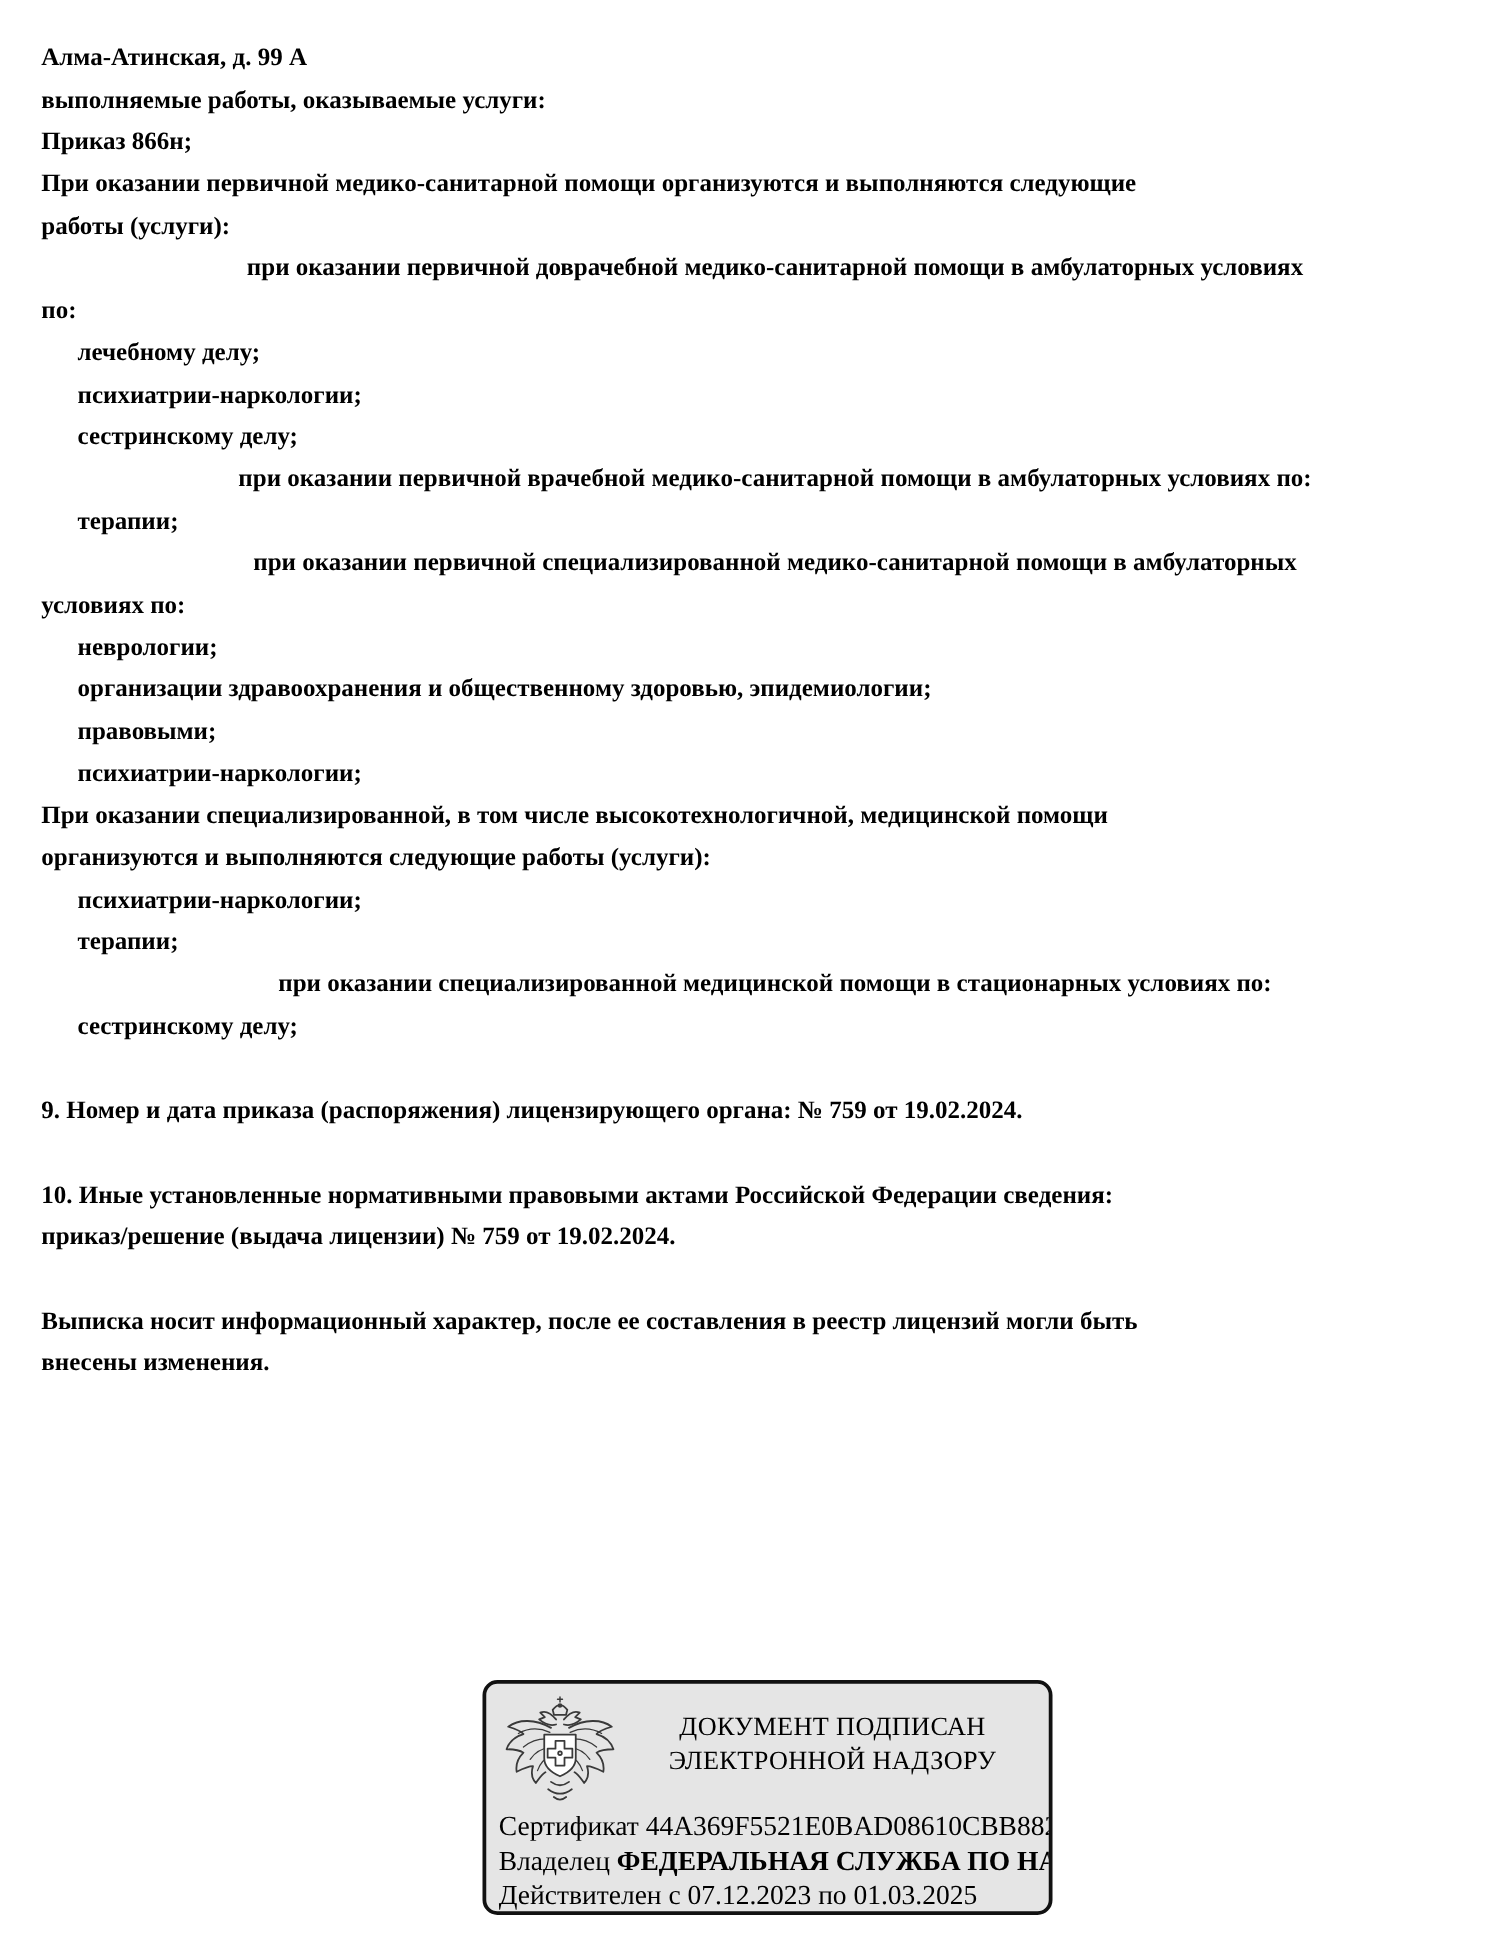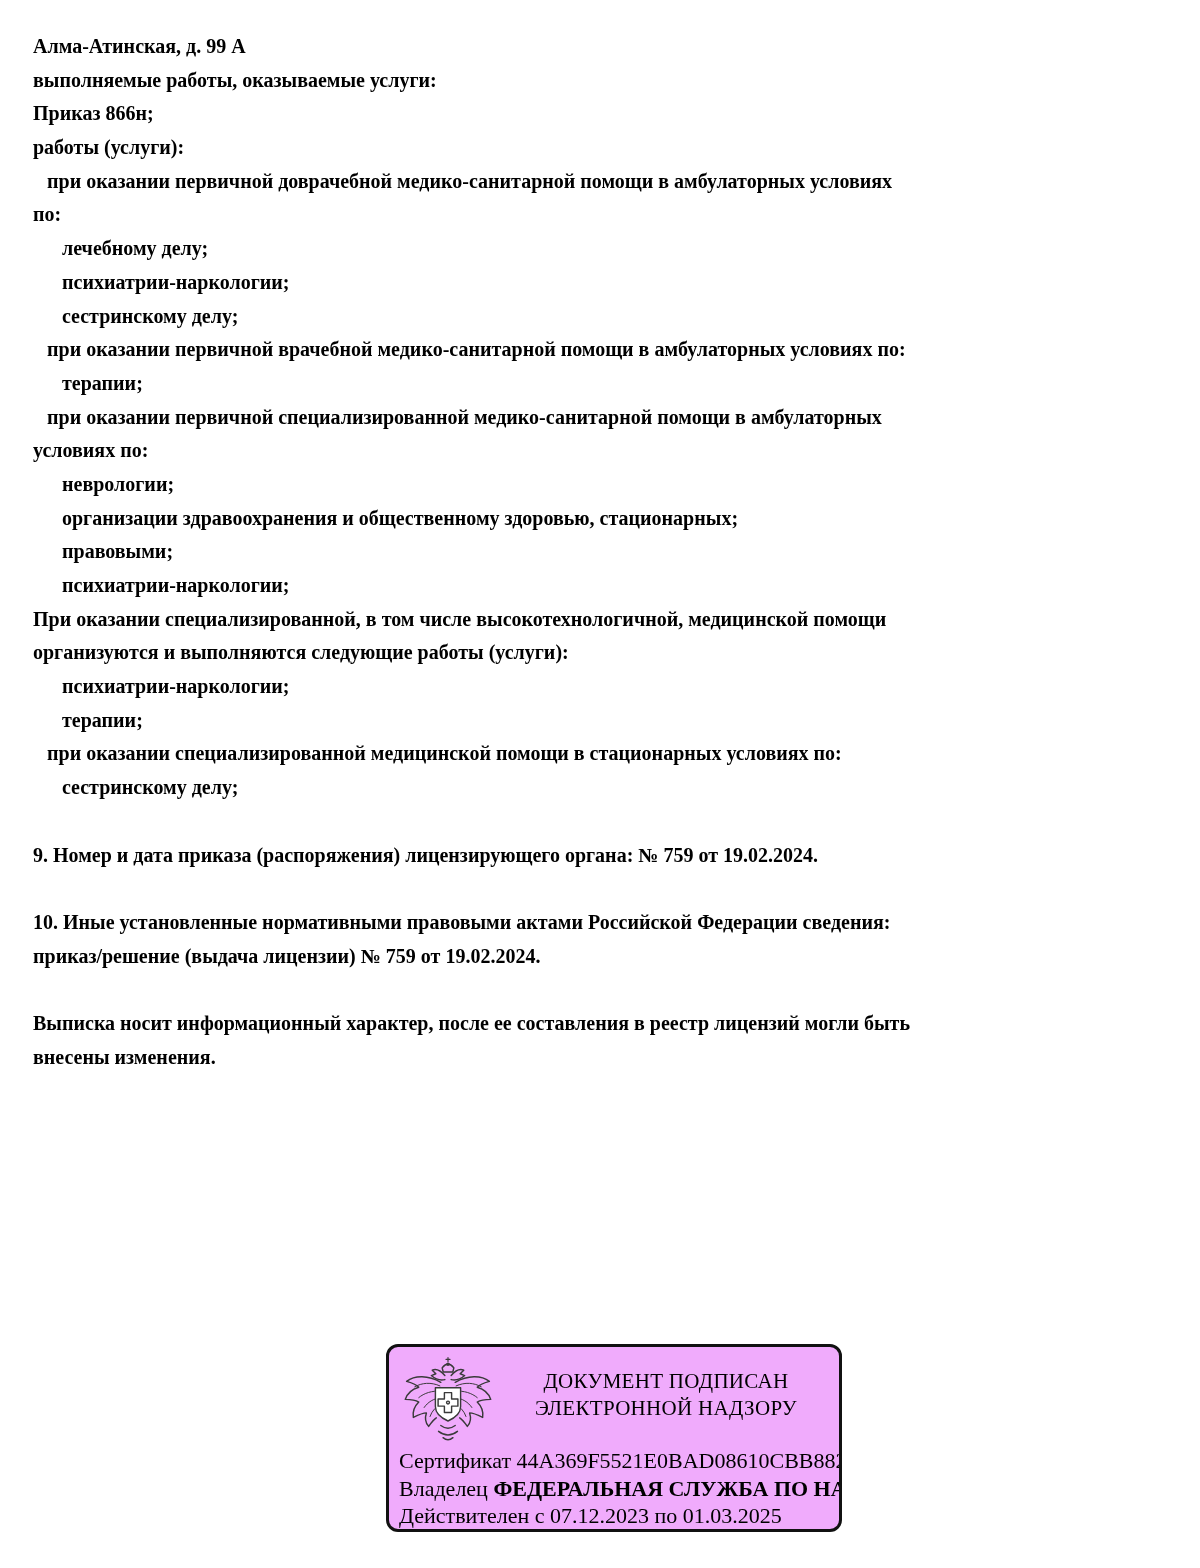--- a/index.html
+++ b/index.html
@@ -23,35 +23,35 @@
     width: 1160px;
     font-size: 20px;
     font-weight: bold;
   }
   .doc-line {
     height: 33.7px;
     line-height: 33.7px;
     white-space: pre;
     overflow: visible;
   }
-  .indent-1 { padding-left: 14px; }
+  .indent-1 { padding-left: 14px; text-align: center; }
   .indent-2 { padding-left: 29px; }
 
   
   .stamp {
     position: absolute;
     left: 386px;
     top: 1344px;
     width: 456px;
     height: 188px;
     border: 3px solid #111111;
     border-radius: 12px;
     box-sizing: border-box;
     overflow: hidden;
-    background: #f0abfc;
+    background: #e5e5e5;
   }
   .stamp-emblem {
     position: absolute;
     left: 14px;
     top: 9px;
     width: 90px;
     height: 94px;
   }
   .stamp-title {
     position: absolute;
@@ -74,32 +74,33 @@
   }
   .owner-value { font-weight: bold; }
 </style>
 </head>
 <body>
 
 <div class="doc">
     <div class="doc-line">Алма-Атинская, д. 99 А</div>
     <div class="doc-line">выполняемые работы, оказываемые услуги:</div>
     <div class="doc-line">Приказ 866н;</div>
+    <div class="doc-line">При оказании первичной медико-санитарной помощи организуются и выполняются следующие</div>
     <div class="doc-line">работы (услуги):</div>
     <div class="doc-line indent-1">при оказании первичной доврачебной медико-санитарной помощи в амбулаторных условиях</div>
     <div class="doc-line">по:</div>
     <div class="doc-line indent-2">лечебному делу;</div>
     <div class="doc-line indent-2">психиатрии-наркологии;</div>
     <div class="doc-line indent-2">сестринскому делу;</div>
     <div class="doc-line indent-1">при оказании первичной врачебной медико-санитарной помощи в амбулаторных условиях по:</div>
     <div class="doc-line indent-2">терапии;</div>
     <div class="doc-line indent-1">при оказании первичной специализированной медико-санитарной помощи в амбулаторных</div>
     <div class="doc-line">условиях по:</div>
     <div class="doc-line indent-2">неврологии;</div>
-    <div class="doc-line indent-2">организации здравоохранения и общественному здоровью, стационарных;</div>
+    <div class="doc-line indent-2">организации здравоохранения и общественному здоровью, эпидемиологии;</div>
     <div class="doc-line indent-2">правовыми;</div>
     <div class="doc-line indent-2">психиатрии-наркологии;</div>
     <div class="doc-line">При оказании специализированной, в том числе высокотехнологичной, медицинской помощи</div>
     <div class="doc-line">организуются и выполняются следующие работы (услуги):</div>
     <div class="doc-line indent-2">психиатрии-наркологии;</div>
     <div class="doc-line indent-2">терапии;</div>
     <div class="doc-line indent-1">при оказании специализированной медицинской помощи в стационарных условиях по:</div>
     <div class="doc-line indent-2">сестринскому делу;</div>
     <div class="doc-line"></div>
     <div class="doc-line">9. Номер и дата приказа (распоряжения) лицензирующего органа: № 759 от 19.02.2024.</div>

